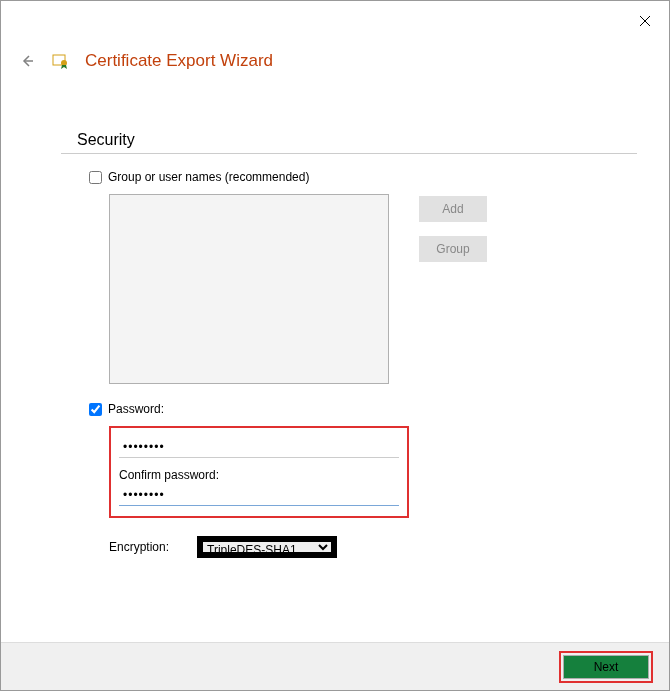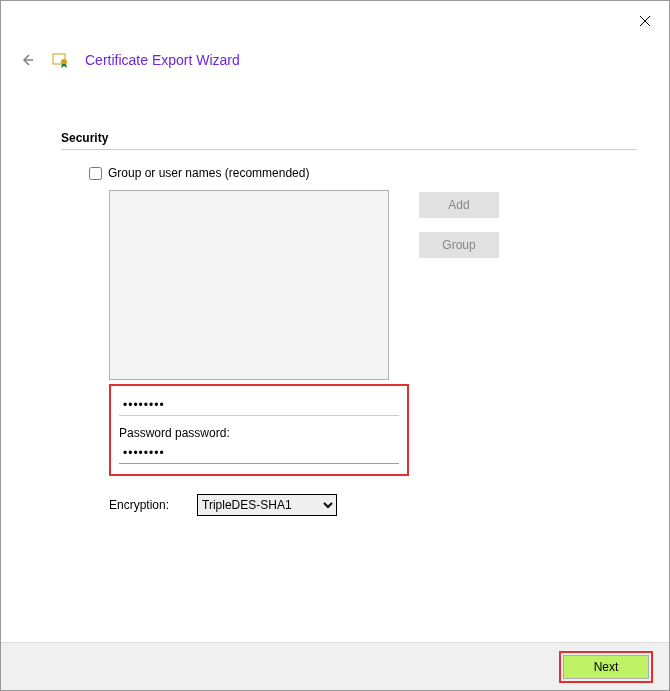--- a/index.html
+++ b/index.html
@@ -41,32 +41,33 @@
       display: flex; align-items: center; justify-content: center;
       color: #606060;
       cursor: pointer;
     }
     .back-arrow svg { width: 14px; height: 14px; }
     .cert-icon {
       width: 18px; height: 18px;
       position: relative;
     }
     .wizard-title {
-      font-size: 14px;
-      color: #6d28d9;
+      font-size: 17px;
+      color: #c2410c;
     }
     .content {
       position: absolute;
       top: 130px;
       left: 60px;
       right: 32px;
     }
     .section-title {
-      font-weight: bold;
-      font-size: 12px;
+      font-weight: normal;
+      font-size: 16px;
+      margin-left: 16px;
     }
     .section-desc {
       margin: 4px 0 8px 18px;
       line-height: 1.4;
       max-width: 520px;
     }
     .hr {
       border: none;
       border-top: 1px solid #ccc;
       margin: 4px 0 16px 0;
@@ -96,21 +97,21 @@
       border: 1px solid #b0b0b0;
       background: #f4f4f4;
     }
     .side-buttons {
       display: flex;
       flex-direction: column;
       gap: 14px;
       margin-top: 2px;
     }
     .win-btn {
-      width: 80px;
+      width: 68px;
       height: 26px;
       background: #e1e1e1;
       border: 1px solid #e1e1e1;
       font-size: 12px;
       color: #888;
       display: flex;
       align-items: center;
       justify-content: center;
       cursor: default;
     }
@@ -148,40 +149,40 @@
       gap: 28px;
       margin-top: 18px;
       margin-left: 20px;
     }
     .enc-select {
       width: 140px;
       height: 22px;
       font-size: 12px;
       font-family: inherit;
       background: #efefef;
-      border: 1px solid #000000;
+      border: 6px solid #000000;
     }
     .footer {
       position: absolute;
       bottom: 0;
       left: 0;
       right: 0;
       height: 48px;
       background: #f0f0f0;
       border-top: 1px solid #ddd;
       display: flex;
       align-items: center;
       justify-content: flex-end;
       padding-right: 16px;
       gap: 10px;
     }
     .footer-btn {
       width: 86px;
       height: 24px;
-      background: #bef264;
+      background: #15803d;
       border: 1px solid #adadad;
       font-size: 12px;
       font-family: inherit;
       cursor: pointer;
       display: flex;
       align-items: center;
       justify-content: center;
     }
     .next-wrap {
       border: 2px solid #e03030;
@@ -227,24 +228,28 @@
       <span>Group or user names (recommended)</span>
     </label>
     <div class="groups-row">
       <div class="group-list"></div>
       <div class="side-buttons">
         <div class="win-btn">Add</div>
         <div class="win-btn">Group</div>
       </div>
     </div>
 
+    <label class="checkline pwd-check">
+      <input type="checkbox" checked="" style="">
+      <span>Password:</span>
+    </label>
 
     <div class="red-box">
       <input type="text" class="pwd-input" value="••••••••" style="">
-      <div class="confirm-label">Password password:</div>
+      <div class="confirm-label">Confirm password:</div>
       <input type="text" class="pwd-input confirm-input" value="••••••••" style="">
     </div>
 
     <div class="enc-row">
       <span>Encryption:</span>
       <select class="enc-select">
         <option>TripleDES-SHA1</option>
       </select>
     </div>
   </div>

